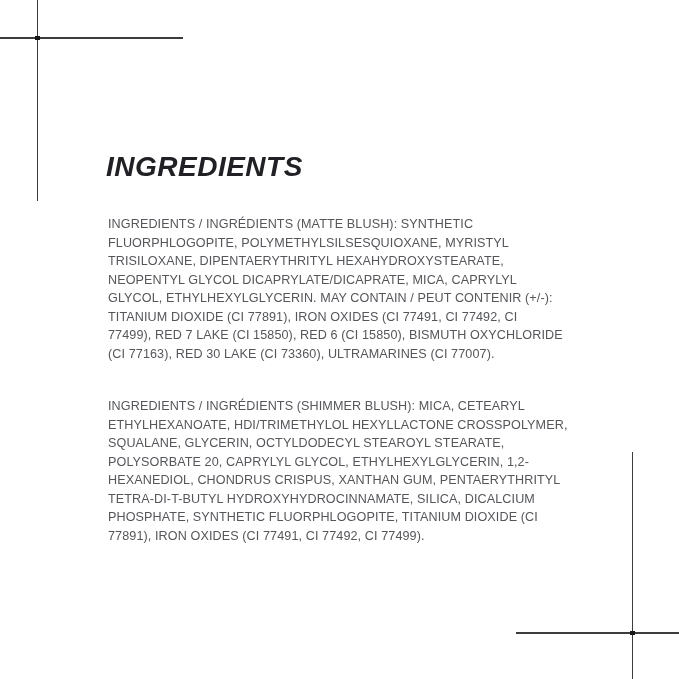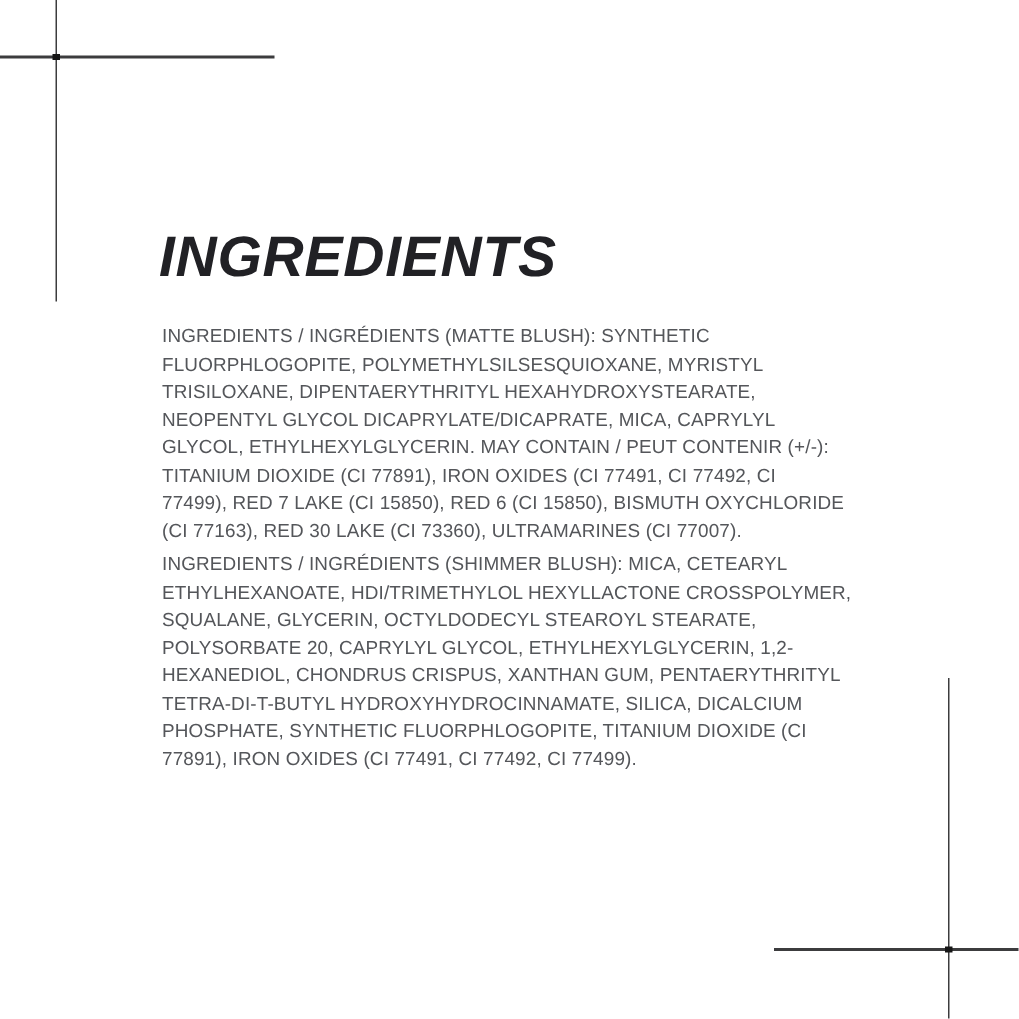--- a/index.html
+++ b/index.html
@@ -12,41 +12,41 @@
   .canvas {
     position: relative;
     width: 679px; height: 679px;
     background: #ffffff;
   }
   .page-title {
     position: absolute;
     left: 106px; top: 153px;
     margin: 0;
     font-family: "Liberation Sans", sans-serif;
-    font-size: 38px;
+    font-size: 28px;
     font-style: italic;
     font-weight: bold;
     letter-spacing: 0.5px;
     color: #212125;
     line-height: 1;
     white-space: pre;
   }
   .ing-paragraph {
     position: absolute;
     left: 108px;
     margin: 0;
     font-family: Liberation Sans, sans-serif;
     font-size: 12.6px;
     line-height: 18.5px;
     letter-spacing: 0.1px;
     color: #54565a;
     white-space: pre;
   }
   .para-matte   { top: 215px; }
-  .para-shimmer { top: 367px; }
+  .para-shimmer { top: 397px; }
   .mark-line { position: absolute; background: #3c3c3e; }
   .mark-dot  { position: absolute; width: 4.5px; height: 4.5px; background: #161616; }
   .tl-v { left: 37px;  top: 0;        width: 1.4px; height: 201px; }
   .tl-h { left: 0;     top: 37.3px;   width: 183px; height: 1.4px; }
   .tl-d { left: 35.4px; top: 35.8px; }
   .br-v { left: 632px; top: 452px;    width: 1.4px; height: 227px; }
   .br-h { left: 516px; top: 632.3px;  width: 163px; height: 1.4px; }
   .br-d { left: 630.4px; top: 630.8px; }
 </style>
 </head>

